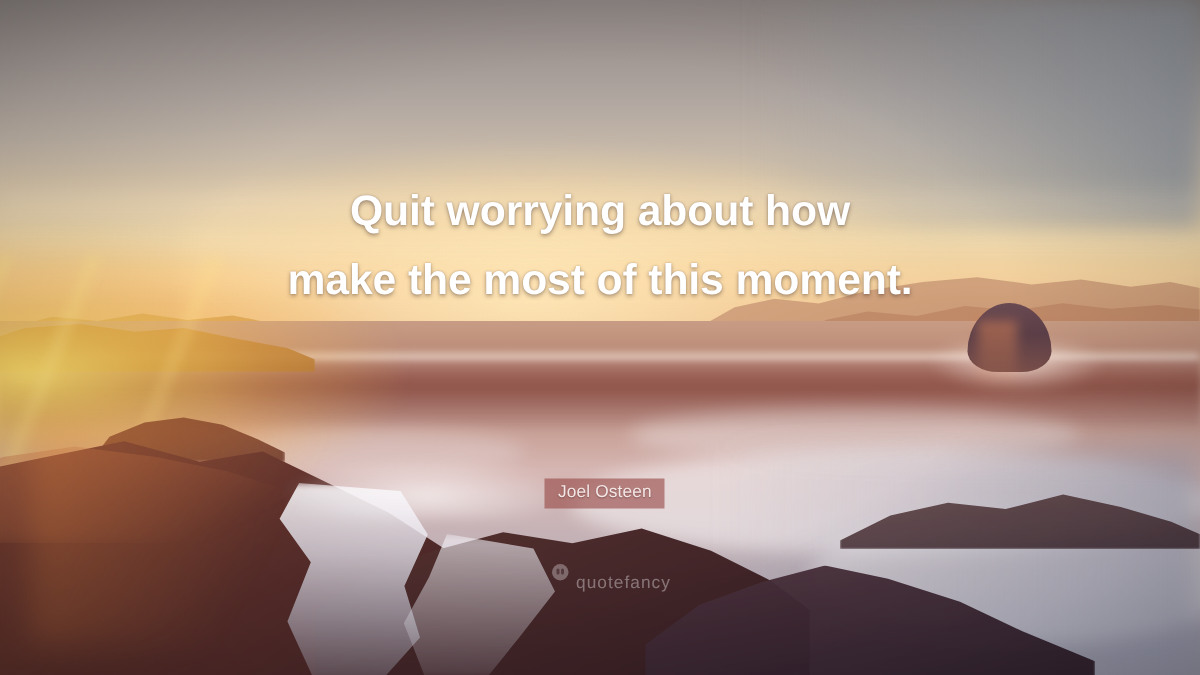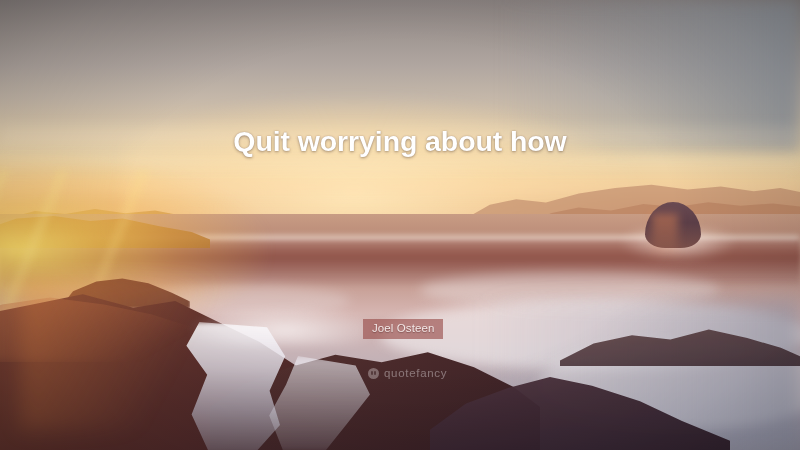--- a/index.html
+++ b/index.html
@@ -328,20 +328,21 @@
     background: rgba(90,70,72,.9);
     border-radius: 1px;
   }
   .wm-badge::before { left: 2.6px; }
   .wm-badge::after  { left: 6.2px; }
   .wm-text {
     color: rgba(242,238,240,.82);
     font-size: 11.5px;
     letter-spacing: .7px;
     line-height: 12px;
+    margin-top: 16px;
   }
 </style>
 </head>
 <body>
 
 <div id="stage">
 
   <div class="sky"></div>
   <div class="sky-cool-right"></div>
   <div class="sky-warm-center"></div>
@@ -379,20 +380,21 @@
 
   <div class="spray-top"></div>
   <div class="cascade"></div>
   <div class="cascade2"></div>
   <div class="flare-streak"></div>
 
   <div class="vignette"></div>
 
   <div class="quote-block">
     <div class="quote-line">Quit worrying about how</div>
+    <div class="quote-line">make the most of this moment.</div>
   </div>
 
   <div class="author-plaque">Joel Osteen</div>
 
   <div class="watermark">
     <span class="wm-badge"></span>
     <span class="wm-text">quotefancy</span>
   </div>
 
 </div>

